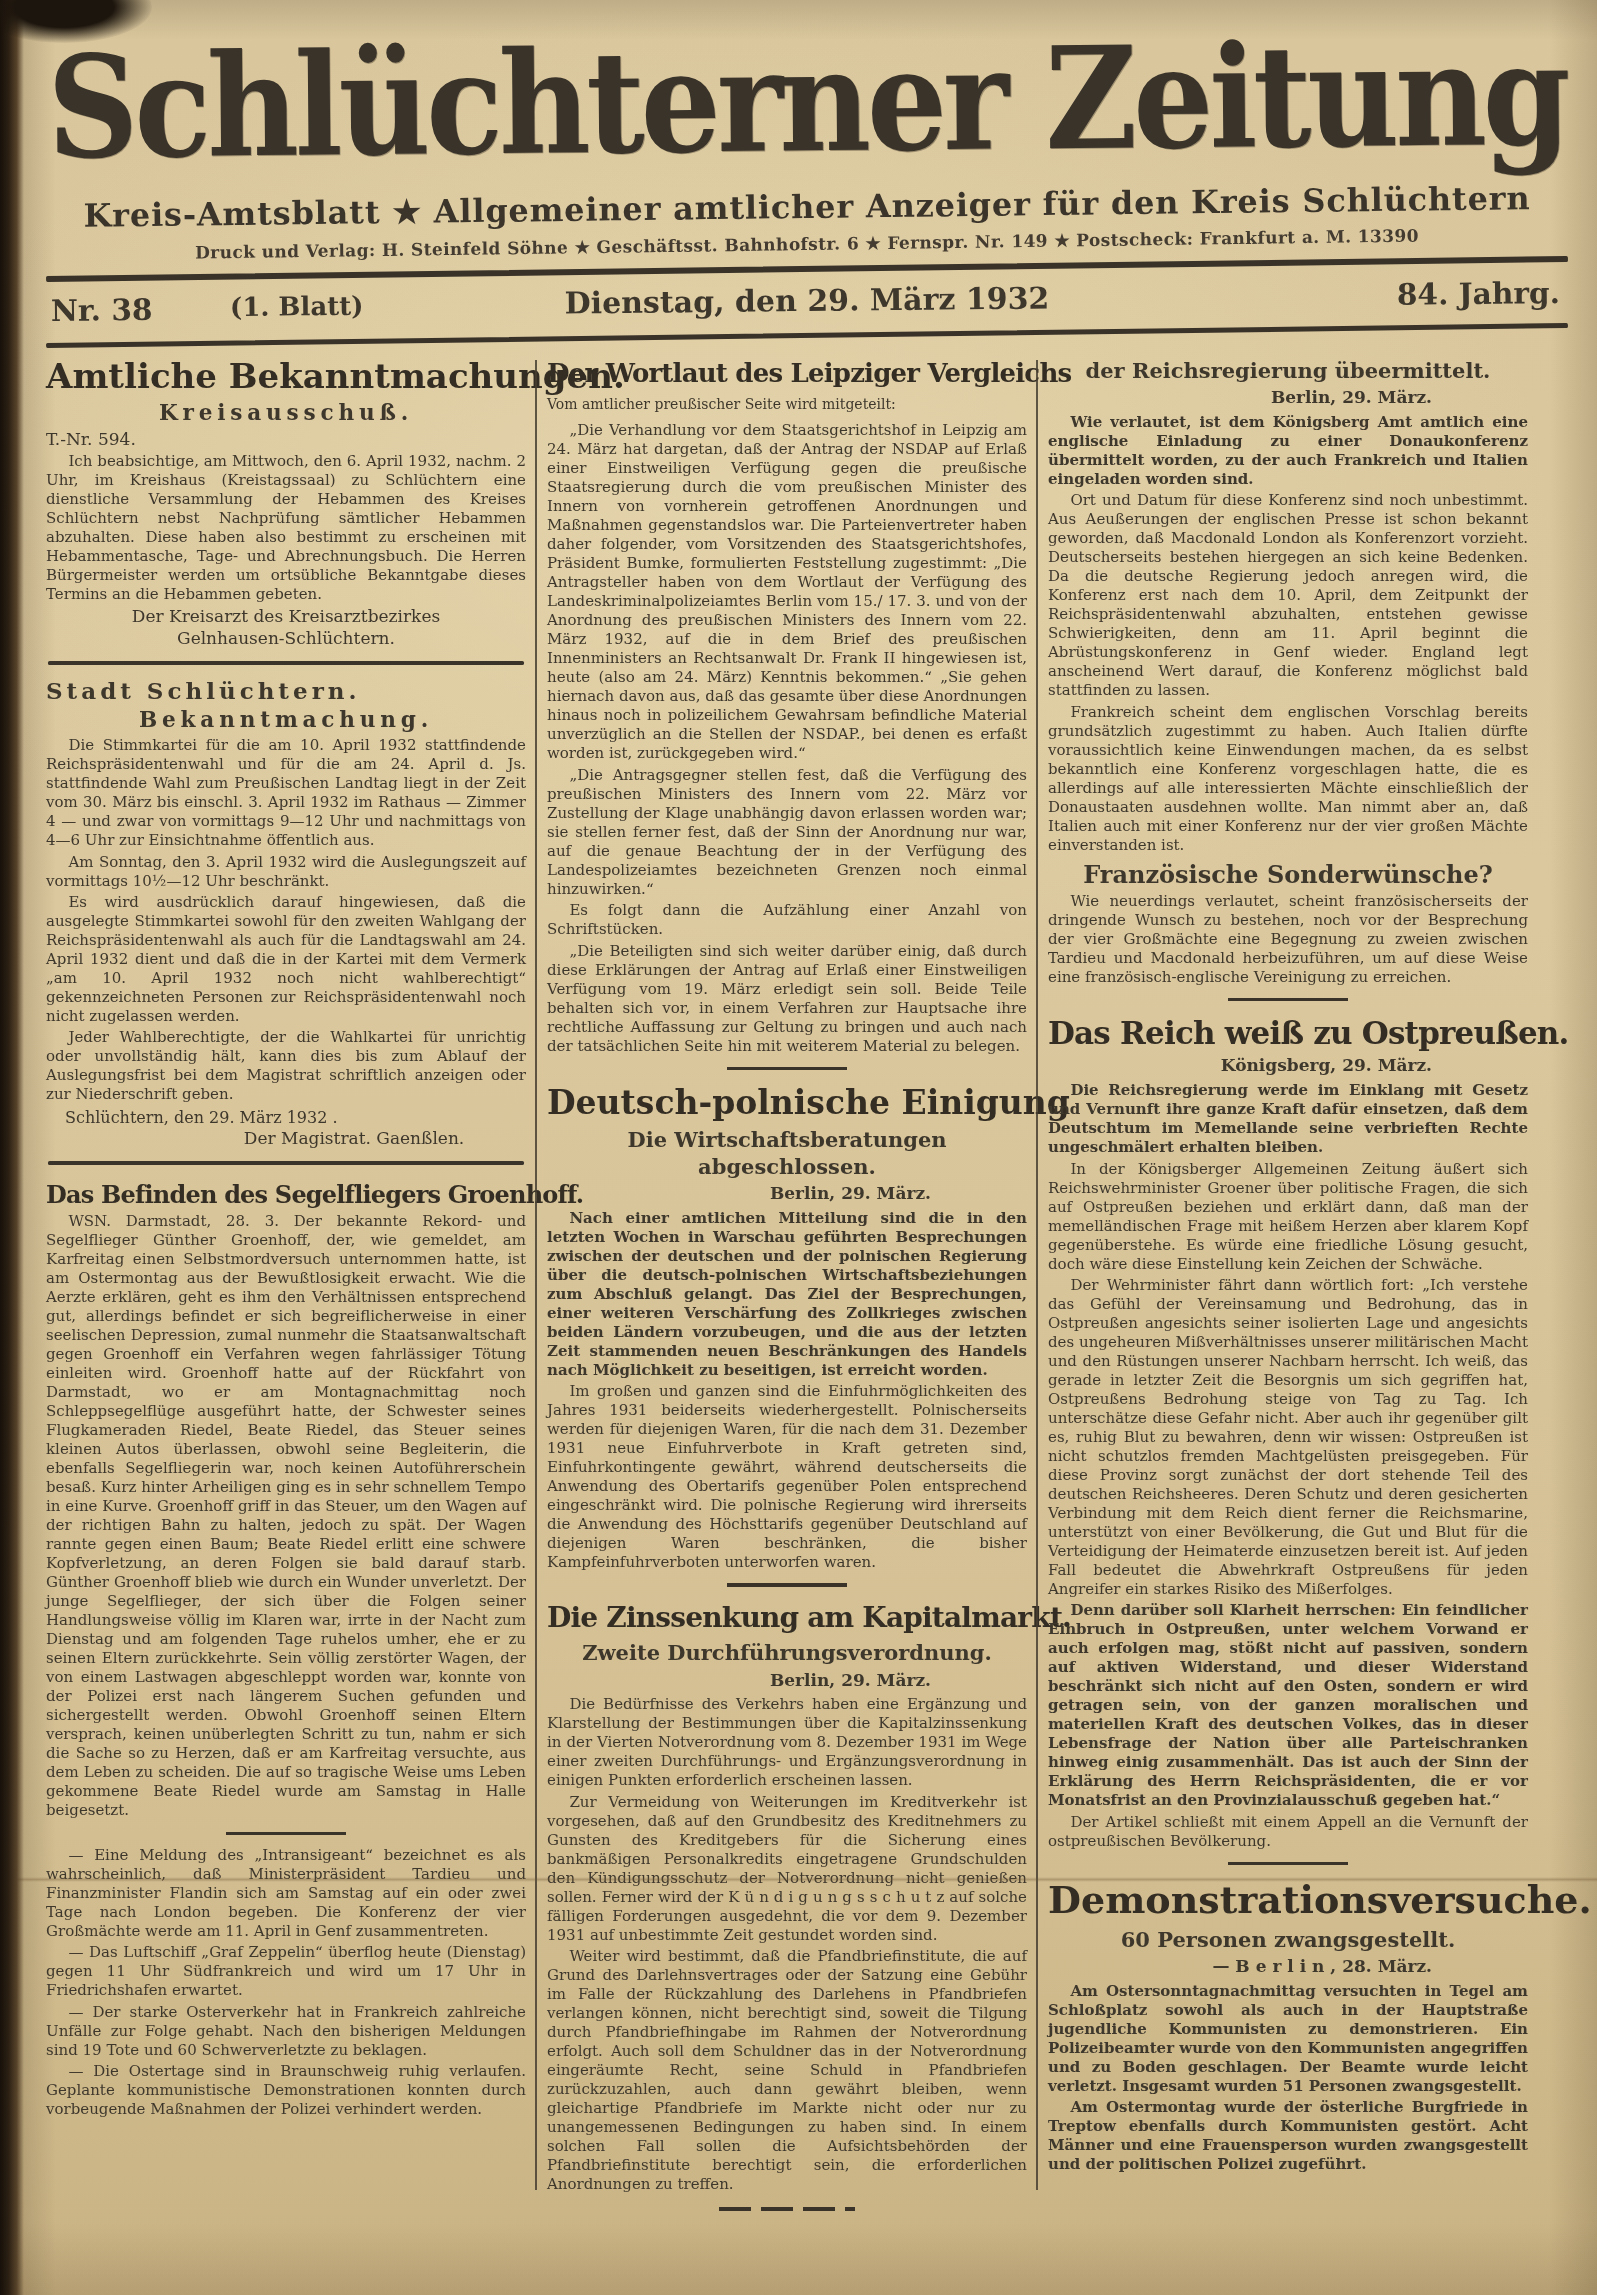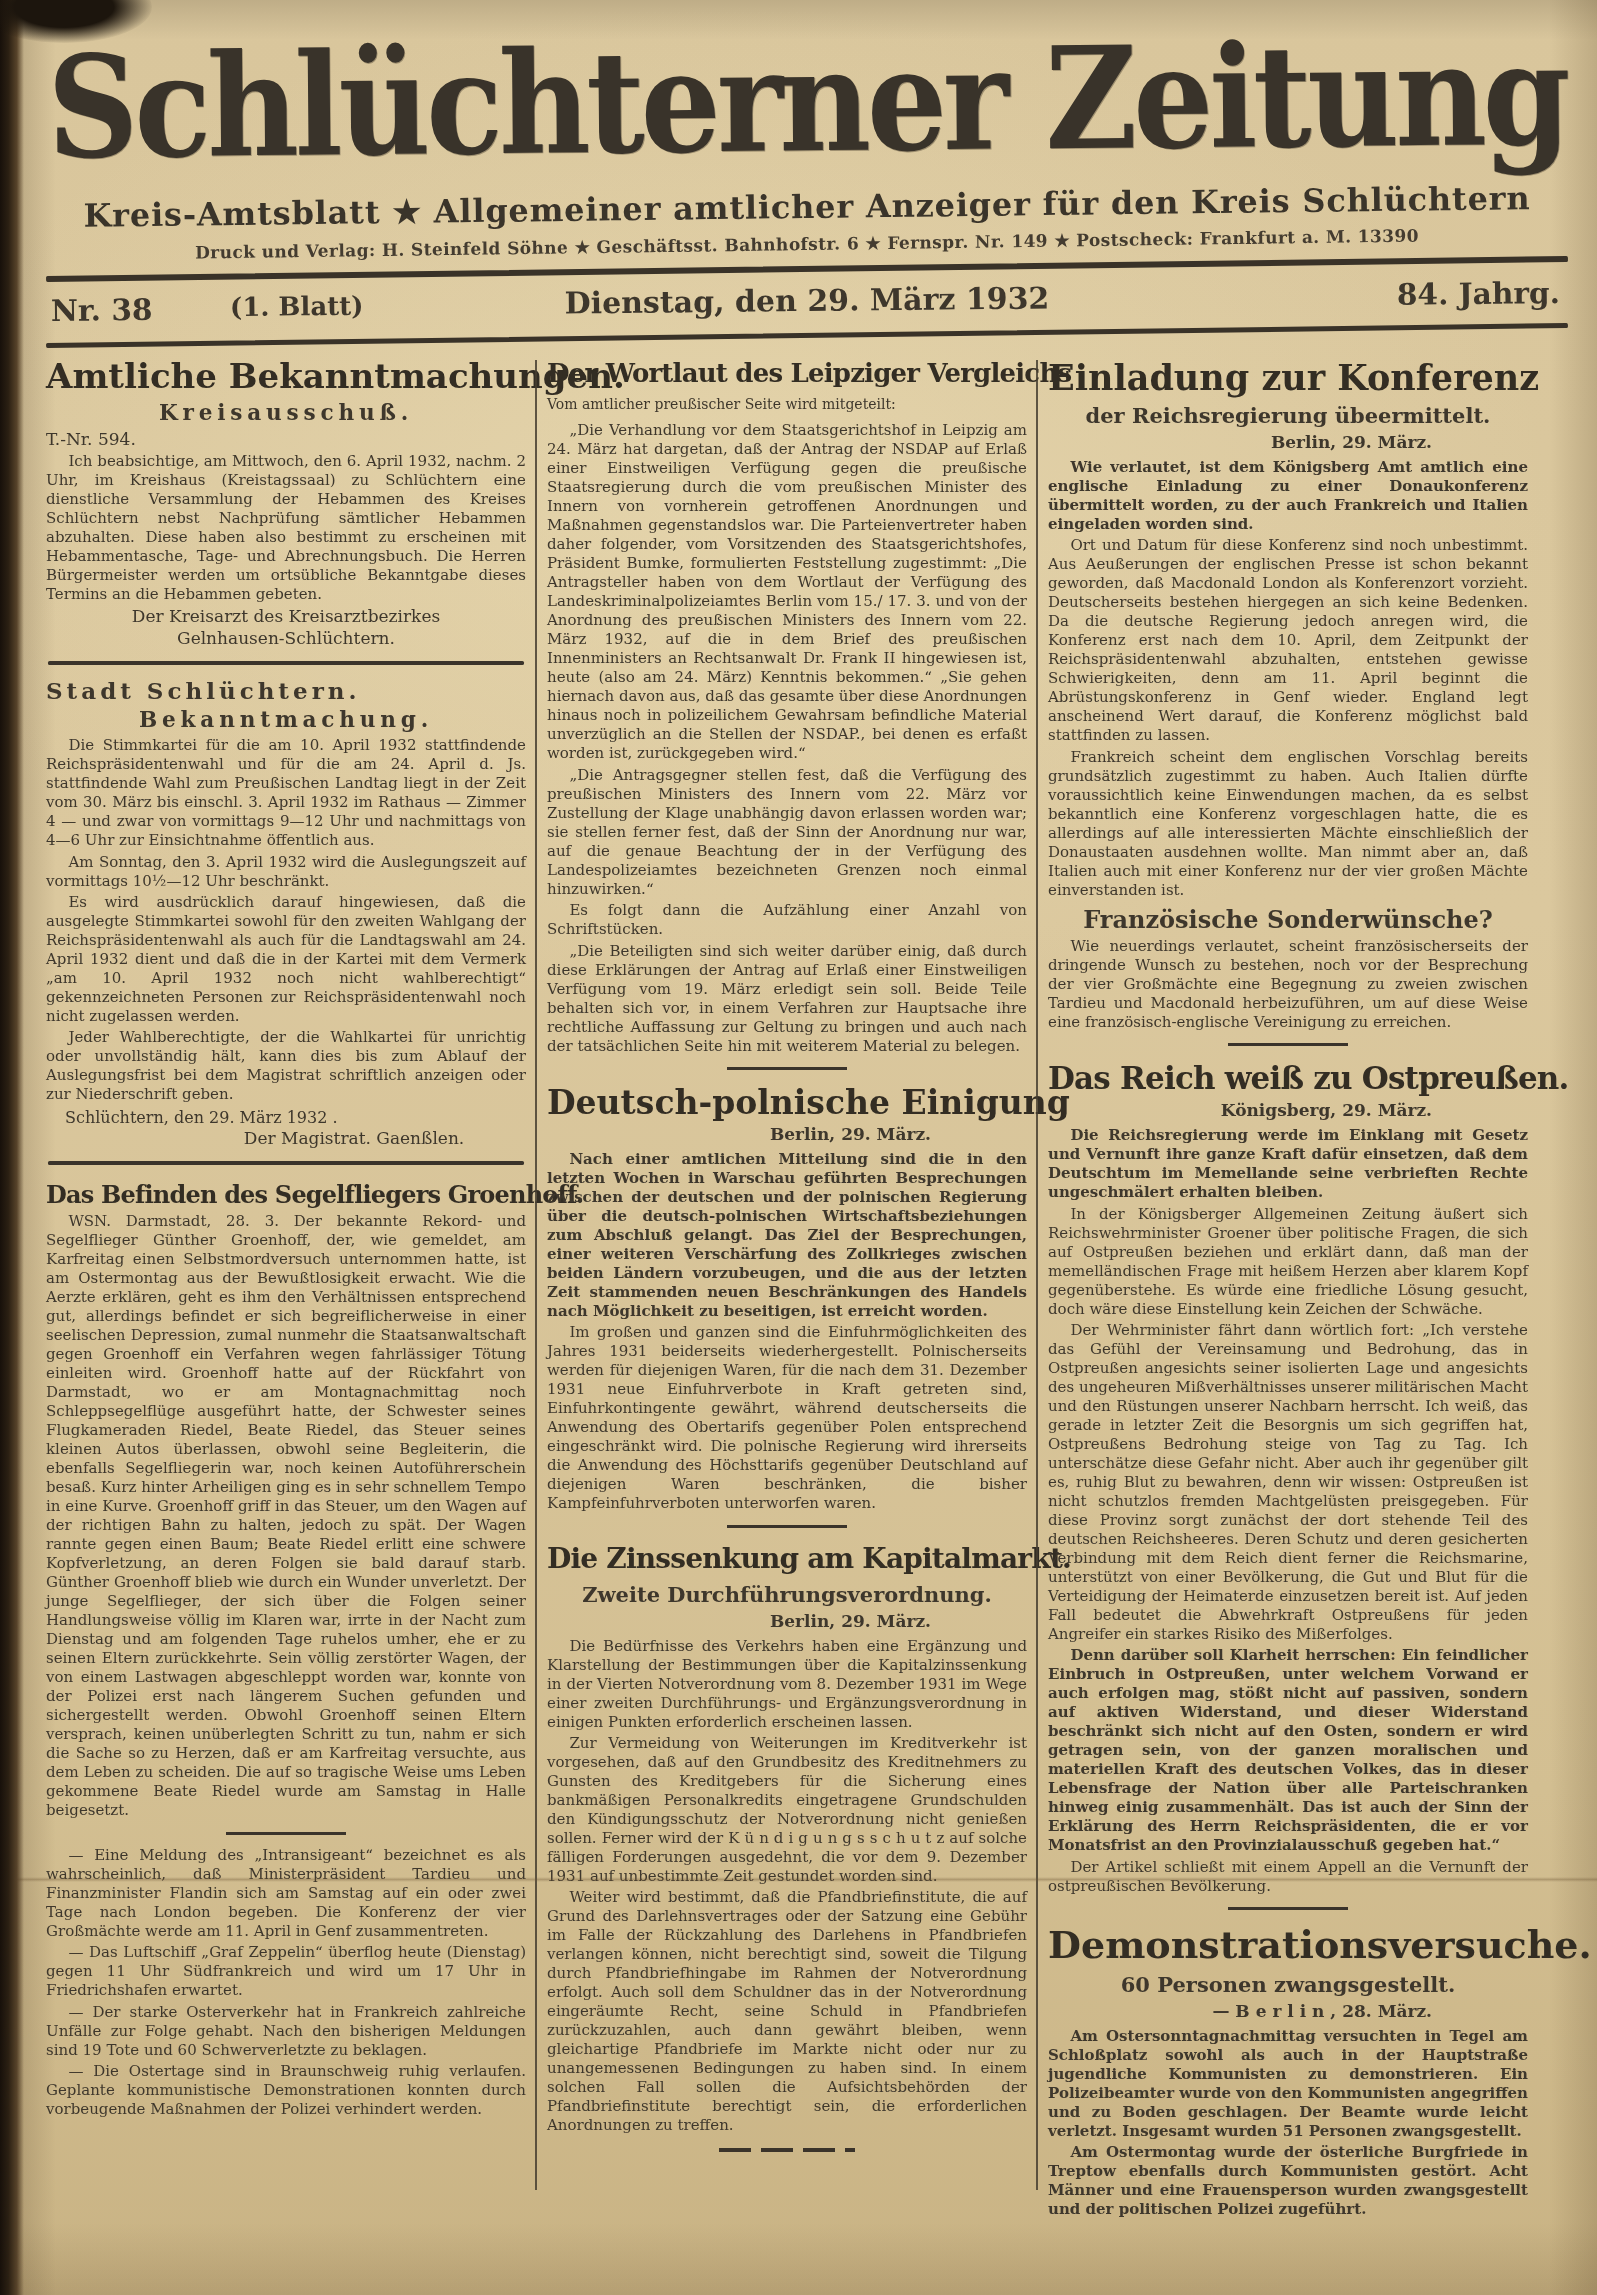--- a/index.html
+++ b/index.html
@@ -147,20 +147,21 @@
           <p class="lead-center">Vom amtlicher preußischer Seite wird mitgeteilt:</p>
           <p class="p">„Die Verhandlung vor dem Staatsgerichtshof in Leipzig am 24. März hat dargetan, daß der Antrag der NSDAP auf Erlaß einer Einstweiligen Verfügung gegen die preußische Staatsregierung durch die vom preußischen Minister des Innern von vornherein getroffenen Anordnungen und Maßnahmen gegenstandslos war. Die Parteienvertreter haben daher folgender, vom Vorsitzenden des Staatsgerichtshofes, Präsident Bumke, formulierten Feststellung zugestimmt: „Die Antragsteller haben von dem Wortlaut der Verfügung des Landeskriminalpolizeiamtes Berlin vom 15./ 17. 3. und von der Anordnung des preußischen Ministers des Innern vom 22. März 1932, auf die in dem Brief des preußischen Innenministers an Rechtsanwalt Dr. Frank II hingewiesen ist, heute (also am 24. März) Kenntnis bekommen.“  „Sie gehen hiernach davon aus, daß das gesamte über diese Anordnungen hinaus noch in polizeilichem Gewahrsam befindliche Material unverzüglich an die Stellen der NSDAP., bei denen es erfaßt worden ist, zurückgegeben wird.“</p>
           <p class="p">„Die Antragsgegner stellen fest, daß die Verfügung des preußischen Ministers des Innern vom 22. März vor Zustellung der Klage unabhängig davon erlassen worden war; sie stellen ferner fest, daß der Sinn der Anordnung nur war, auf die genaue Beachtung der in der Verfügung des Landespolizeiamtes bezeichneten Grenzen noch einmal hinzuwirken.“</p>
           <p class="p">Es folgt dann die Aufzählung einer Anzahl von Schriftstücken.</p>
           <p class="p">„Die Beteiligten sind sich weiter darüber einig, daß durch diese Erklärungen der Antrag auf Erlaß einer Einstweiligen Verfügung vom 19. März erledigt sein soll. Beide Teile behalten sich vor, in einem Verfahren zur Hauptsache ihre rechtliche Auffassung zur Geltung zu bringen und auch nach der tatsächlichen Seite hin mit weiterem Material zu belegen.</p>
         </article>
         <div class="rule-short"></div>
 
         <article>
           <h2 class="h-polen">Deutsch-polnische Einigung</h2>
+          <div class="subhead">Die Wirtschaftsberatungen abgeschlossen.</div>
           <div class="dateline">Berlin, 29. März.</div>
           <p class="p b">Nach einer amtlichen Mitteilung sind die in den letzten Wochen in Warschau geführten Besprechungen zwischen der deutschen und der polnischen Regierung über die deutsch-polnischen Wirtschaftsbeziehungen zum Abschluß gelangt. Das Ziel der Besprechungen, einer weiteren Verschärfung des Zollkrieges zwischen beiden Ländern vorzubeugen, und die aus der letzten Zeit stammenden neuen Beschränkungen des Handels nach Möglichkeit zu beseitigen, ist erreicht worden.</p>
           <p class="p">Im großen und ganzen sind die Einfuhrmöglichkeiten des Jahres 1931 beiderseits wiederhergestellt. Polnischerseits werden für diejenigen Waren, für die nach dem 31. Dezember 1931 neue Einfuhrverbote in Kraft getreten sind, Einfuhrkontingente gewährt, während deutscherseits die Anwendung des Obertarifs gegenüber Polen entsprechend eingeschränkt wird. Die polnische Regierung wird ihrerseits die Anwendung des Höchsttarifs gegenüber Deutschland auf diejenigen Waren beschränken, die bisher Kampfeinfuhrverboten unterworfen waren.</p>
         </article>
         <div class="rule-short"></div>
 
         <article>
           <h2 class="h-zins">Die Zinssenkung am Kapitalmarkt.</h2>
           <div class="subhead">Zweite Durchführungsverordnung.</div>
           <div class="dateline">Berlin, 29. März.</div>
@@ -168,21 +169,20 @@
           <p class="p">Zur Vermeidung von Weiterungen im Kreditverkehr ist vorgesehen, daß auf den Grundbesitz des Kreditnehmers zu Gunsten des Kreditgebers für die Sicherung eines bankmäßigen Personalkredits eingetragene Grundschulden den Kündigungsschutz der Notverordnung nicht genießen sollen. Ferner wird der K ü n d i g u n g s s c h u t z auf solche fälligen Forderungen ausgedehnt, die vor dem 9. Dezember 1931 auf unbestimmte Zeit gestundet worden sind.</p>
           <p class="p">Weiter wird bestimmt, daß die Pfandbriefinstitute, die auf Grund des Darlehnsvertrages oder der Satzung eine Gebühr im Falle der Rückzahlung des Darlehens in Pfandbriefen verlangen können, nicht berechtigt sind, soweit die Tilgung durch Pfandbriefhingabe im Rahmen der Notverordnung erfolgt. Auch soll dem Schuldner das in der Notverordnung eingeräumte Recht, seine Schuld in Pfandbriefen zurückzuzahlen, auch dann gewährt bleiben, wenn gleichartige Pfandbriefe im Markte nicht oder nur zu unangemessenen Bedingungen zu haben sind. In einem solchen Fall sollen die Aufsichtsbehörden der Pfandbriefinstitute berechtigt sein, die erforderlichen Anordnungen zu treffen.</p>
         </article>
         <div class="rule-dash"></div>
       </div>
 
       <div class="gutter"></div>
 
       <div class="col">
         <article>
-          <h2 class="h-konferenz">Einladung zur Konferenz</h2>
           <div class="subhead">der Reichsregierung übeermittelt.</div>
           <div class="dateline">Berlin, 29. März.</div>
           <p class="p b">Wie verlautet, ist dem Königsberg Amt amtlich eine englische Einladung zu einer Donaukonferenz übermittelt worden, zu der auch Frankreich und Italien eingeladen worden sind.</p>
           <p class="p">Ort und Datum für diese Konferenz sind noch unbestimmt. Aus Aeußerungen der englischen Presse ist schon bekannt geworden, daß Macdonald London als Konferenzort vorzieht. Deutscherseits bestehen hiergegen an sich keine Bedenken. Da die deutsche Regierung jedoch anregen wird, die Konferenz erst nach dem 10. April, dem Zeitpunkt der Reichspräsidentenwahl abzuhalten, entstehen gewisse Schwierigkeiten, denn am 11. April beginnt die Abrüstungskonferenz in Genf wieder. England legt anscheinend Wert darauf, die Konferenz möglichst bald stattfinden zu lassen.</p>
           <p class="p">Frankreich scheint dem englischen Vorschlag bereits grundsätzlich zugestimmt zu haben. Auch Italien dürfte voraussichtlich keine Einwendungen machen, da es selbst bekanntlich eine Konferenz vorgeschlagen hatte, die es allerdings auf alle interessierten Mächte einschließlich der Donaustaaten ausdehnen wollte. Man nimmt aber an, daß Italien auch mit einer Konferenz nur der vier großen Mächte einverstanden ist.</p>
           <div class="subhead2">Französische Sonderwünsche?</div>
           <p class="p">Wie neuerdings verlautet, scheint französischerseits der dringende Wunsch zu bestehen, noch vor der Besprechung der vier Großmächte eine Begegnung zu zweien zwischen Tardieu und Macdonald herbeizuführen, um auf diese Weise eine französisch-englische Vereinigung zu erreichen.</p>
         </article>
         <div class="rule-short"></div>
 

